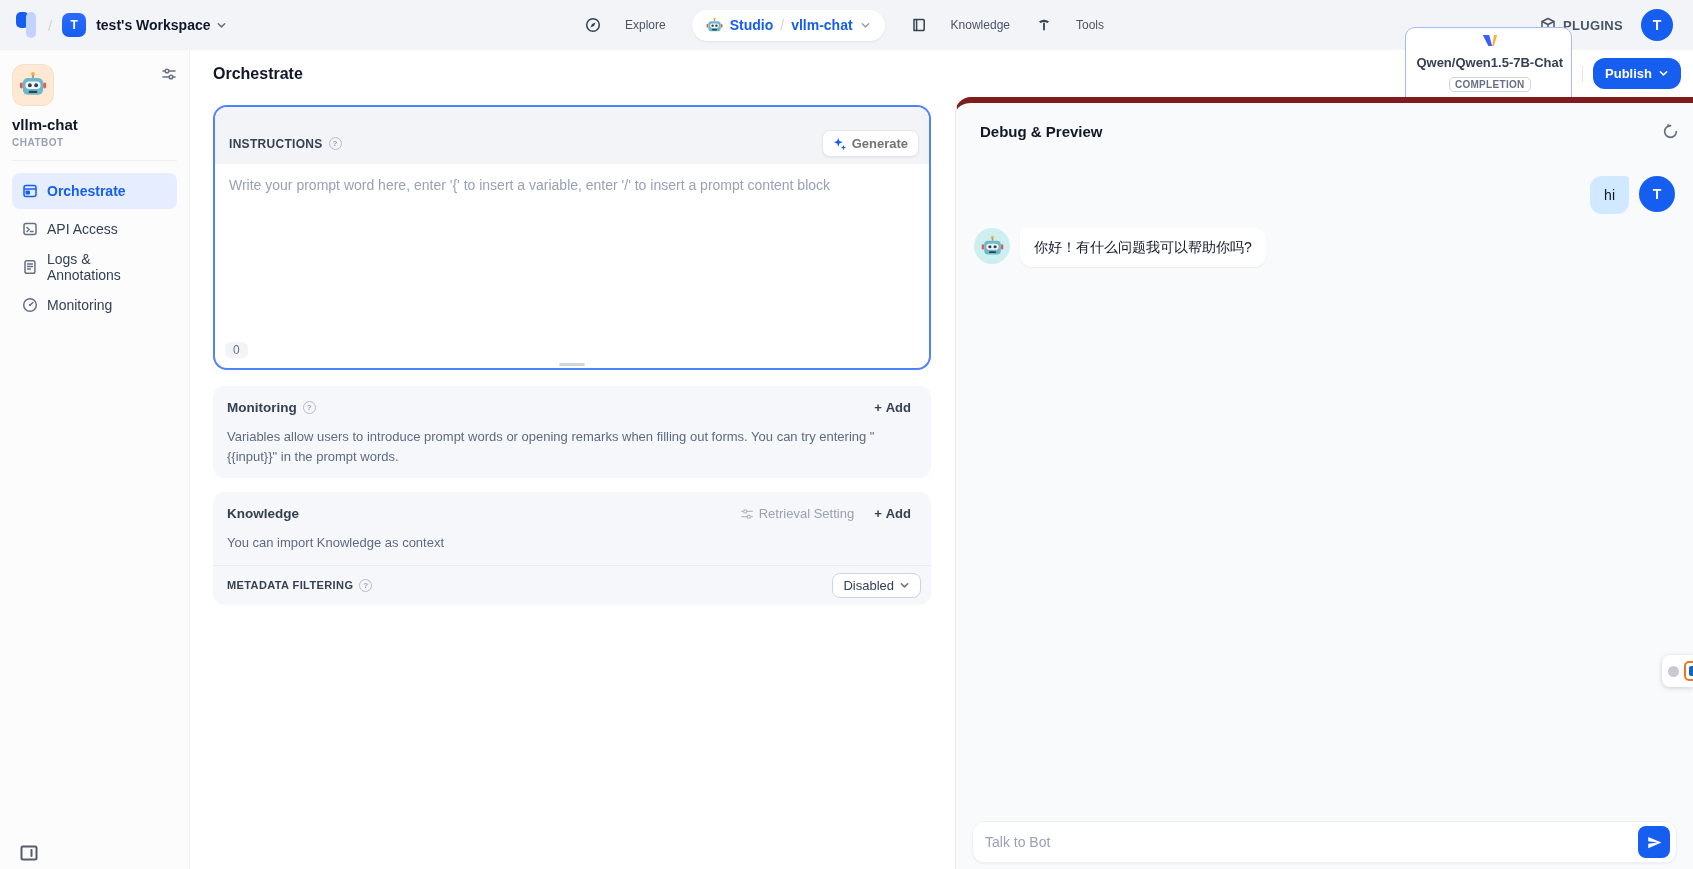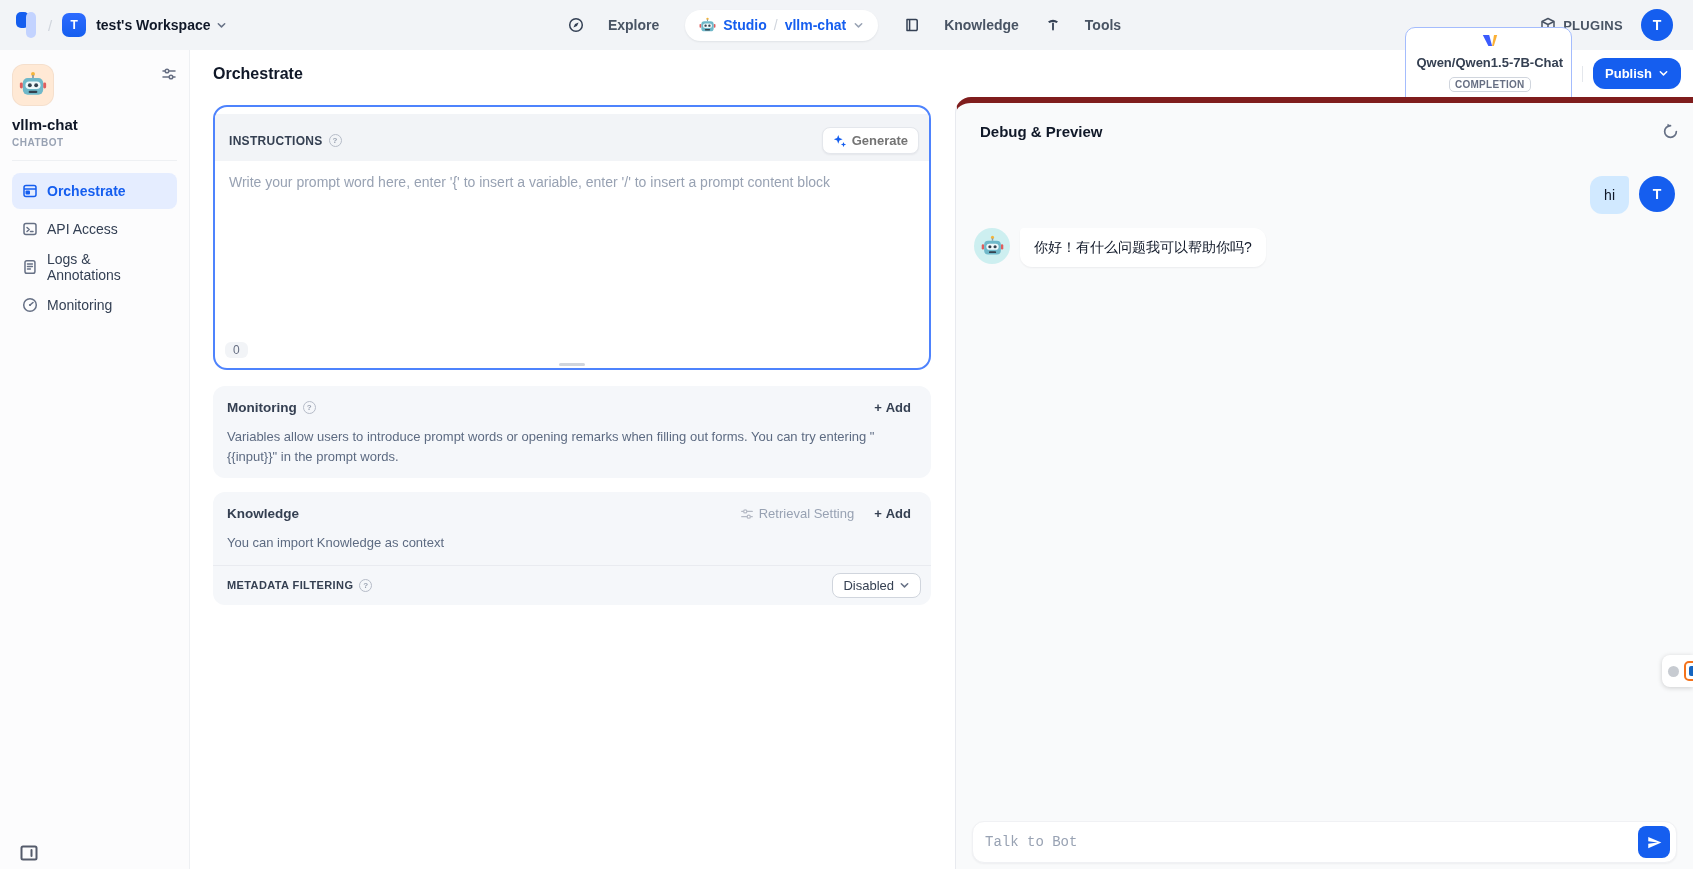--- a/index.html
+++ b/index.html
@@ -15,21 +15,21 @@
 
   
   .topbar { height:50px; display:flex; align-items:center; padding:0 20px 0 16px; }
   .topbar-left { flex:1; display:flex; align-items:center; gap:10px; }
   .logo { display:flex; align-items:center; }
   .slash { color:#d0d5dd; font-size:15px; }
   .ws-avatar { width:24px; height:24px; border-radius:7px; background:linear-gradient(180deg,#2e6bff,#155eef);
     color:#fff; font-size:12px; font-weight:700; display:flex; align-items:center; justify-content:center; }
   .ws-name { font-size:14px; font-weight:600; color:#101828; display:flex; align-items:center; gap:5px; cursor:pointer; }
   .topbar-center { display:flex; align-items:center; gap:26px; }
-  .nav-item { display:flex; align-items:center; gap:24px; font-size:14px; font-weight:700; color:#495464; cursor:pointer; }
+  .nav-item { display:flex; align-items:center; gap:24px; font-size:12px; font-weight:400; color:#495464; cursor:pointer; }
   .studio-pill { background:#fff; border-radius:999px; padding:7px 14px; display:flex; align-items:center; gap:7px;
     box-shadow:0 1px 2px rgba(16,24,40,.08); font-size:14px; font-weight:700; color:#155eef; cursor:pointer; }
   .studio-pill .sep { color:#d0d5dd; font-weight:400; }
   .topbar-right { flex:1; display:flex; align-items:center; justify-content:flex-end; gap:18px; }
   .plugins { display:flex; align-items:center; gap:7px; font-size:13px; font-weight:600; color:#495464; letter-spacing:.3px; cursor:pointer; }
   .user-avatar { width:32px; height:32px; border-radius:50%; background:#155eef; color:#fff; font-size:14px; font-weight:600;
     display:flex; align-items:center; justify-content:center; cursor:pointer; }
 
   
   .sidebar { position:absolute; left:0; top:50px; bottom:0; width:190px; background:#fcfcfd; border-right:1px solid #eef0f3; padding:14px 12px; }
@@ -59,21 +59,21 @@
   .header-divider { width:1px; height:16px; background:#e4e7ec; }
   .publish-btn { background:#155eef; color:#fff; font-size:13px; font-weight:700; border:none; border-radius:12px;
     padding:8px 12px; display:flex; align-items:center; gap:6px; cursor:pointer; }
 
   
   .main { position:absolute; top:47px; left:0; right:0; bottom:0; display:flex; }
   .config-col { width:765px; flex:none; padding:8px 24px 0 23px; }
 
   
   .instructions-card { border:2px solid #4e83fd; border-radius:14px; background:#fff; overflow:hidden; position:relative; height:265px; }
-  .card-header { display:flex; align-items:center; justify-content:space-between; padding:13px 10px 7px 14px; background:#f2f4f7;margin-top:7px; }
+  .card-header { display:flex; align-items:center; justify-content:space-between; padding:23px 10px 7px 14px; background:#f2f4f7; }
   .card-header-title { display:flex; align-items:center; gap:6px; font-size:12px; font-weight:700; color:#354052; letter-spacing:.3px; }
   .qicon { width:13px; height:13px; border:1.2px solid #b6bcc8; border-radius:50%; display:inline-flex; align-items:center; justify-content:center; }
   .qicon::after { content:"?"; font-size:8px; font-weight:700; color:#9aa2b1; }
   .generate-btn { display:flex; align-items:center; gap:5px; background:#fff; border:1px solid #e4e7ec; border-radius:8px;
     box-shadow:0 1px 2px rgba(16,24,40,.06); padding:5px 10px; font-size:13px; font-weight:600; color:#737373; cursor:pointer; }
   .prompt-body { padding:12px 14px; font-size:14px; color:#98a2b3; line-height:1.4; height:185px; cursor:text; }
   .char-count { position:absolute; left:10px; bottom:10px; background:#f2f4f7; border-radius:6px; padding:1px 8px;
     font-size:12px; color:#676f83; }
   .resize-handle { position:absolute; bottom:2px; left:50%; transform:translateX(-50%); width:26px; height:3px; border-radius:2px; background:#d0d5dd; cursor:ns-resize; }
 
@@ -101,21 +101,21 @@
   .msg-row.user { justify-content:flex-end; }
   .bubble { font-size:14px; color:#101828; line-height:1.45; padding:9px 14px; border-radius:12px; max-width:560px; }
   .bubble.user { background:#d1e9ff; border-top-right-radius:4px; }
   .bubble.bot { background:#fff; box-shadow:0 1px 2px rgba(16,24,40,.06); border-top-left-radius:4px; }
   .chat-avatar { width:36px; height:36px; border-radius:50%; flex:none; display:flex; align-items:center; justify-content:center; }
   .chat-avatar.user { background:#155eef; color:#fff; font-size:14px; font-weight:600; }
   .chat-avatar.bot { background:#cdeff0; }
   .debug-bottom { padding:0 16px 6px 16px; }
   .chat-input-box { background:#fff; border:1px solid #f0f1f4; border-radius:12px; box-shadow:0 1px 2px rgba(16,24,40,.05);
     height:42px; display:flex; align-items:center; padding:0 6px 0 12px; }
-  .chat-input { flex:1; border:none; outline:none; font-size:14px; color:#3b82f6; font-family:Liberation Mono, monospace; background:transparent; }
+  .chat-input { flex:1; border:none; outline:none; font-size:14px; color:#3b82f6; font-family:Liberation Sans, sans-serif; background:transparent; }
   .chat-input::placeholder { color:#98a2b3; }
   .send-btn { width:32px; height:32px; border:none; border-radius:8px; background:#155eef; display:flex; align-items:center; justify-content:center; cursor:pointer; }
   .features-bar { margin-top:8px; background:#e6ecf8; border-radius:10px; height:36px; display:flex; align-items:center; padding:0 12px; gap:9px; }
   .features-icon { width:20px; height:20px; border-radius:6px; background:#f79009; display:flex; align-items:center; justify-content:center; }
   .features-label { flex:1; font-size:13px; font-weight:500; color:#354052; }
   .manage-link { display:flex; align-items:center; gap:5px; font-size:13px; font-weight:600; color:#155eef; cursor:pointer; }
 
   
   .float-widget { position:absolute; right:0; top:655px; width:31px; height:32px; background:#fff; border-radius:8px 0 0 8px;
     box-shadow:0 1px 5px rgba(0,0,0,.18); display:flex; align-items:center; gap:5px; padding-left:6px; overflow:hidden; cursor:pointer; }

